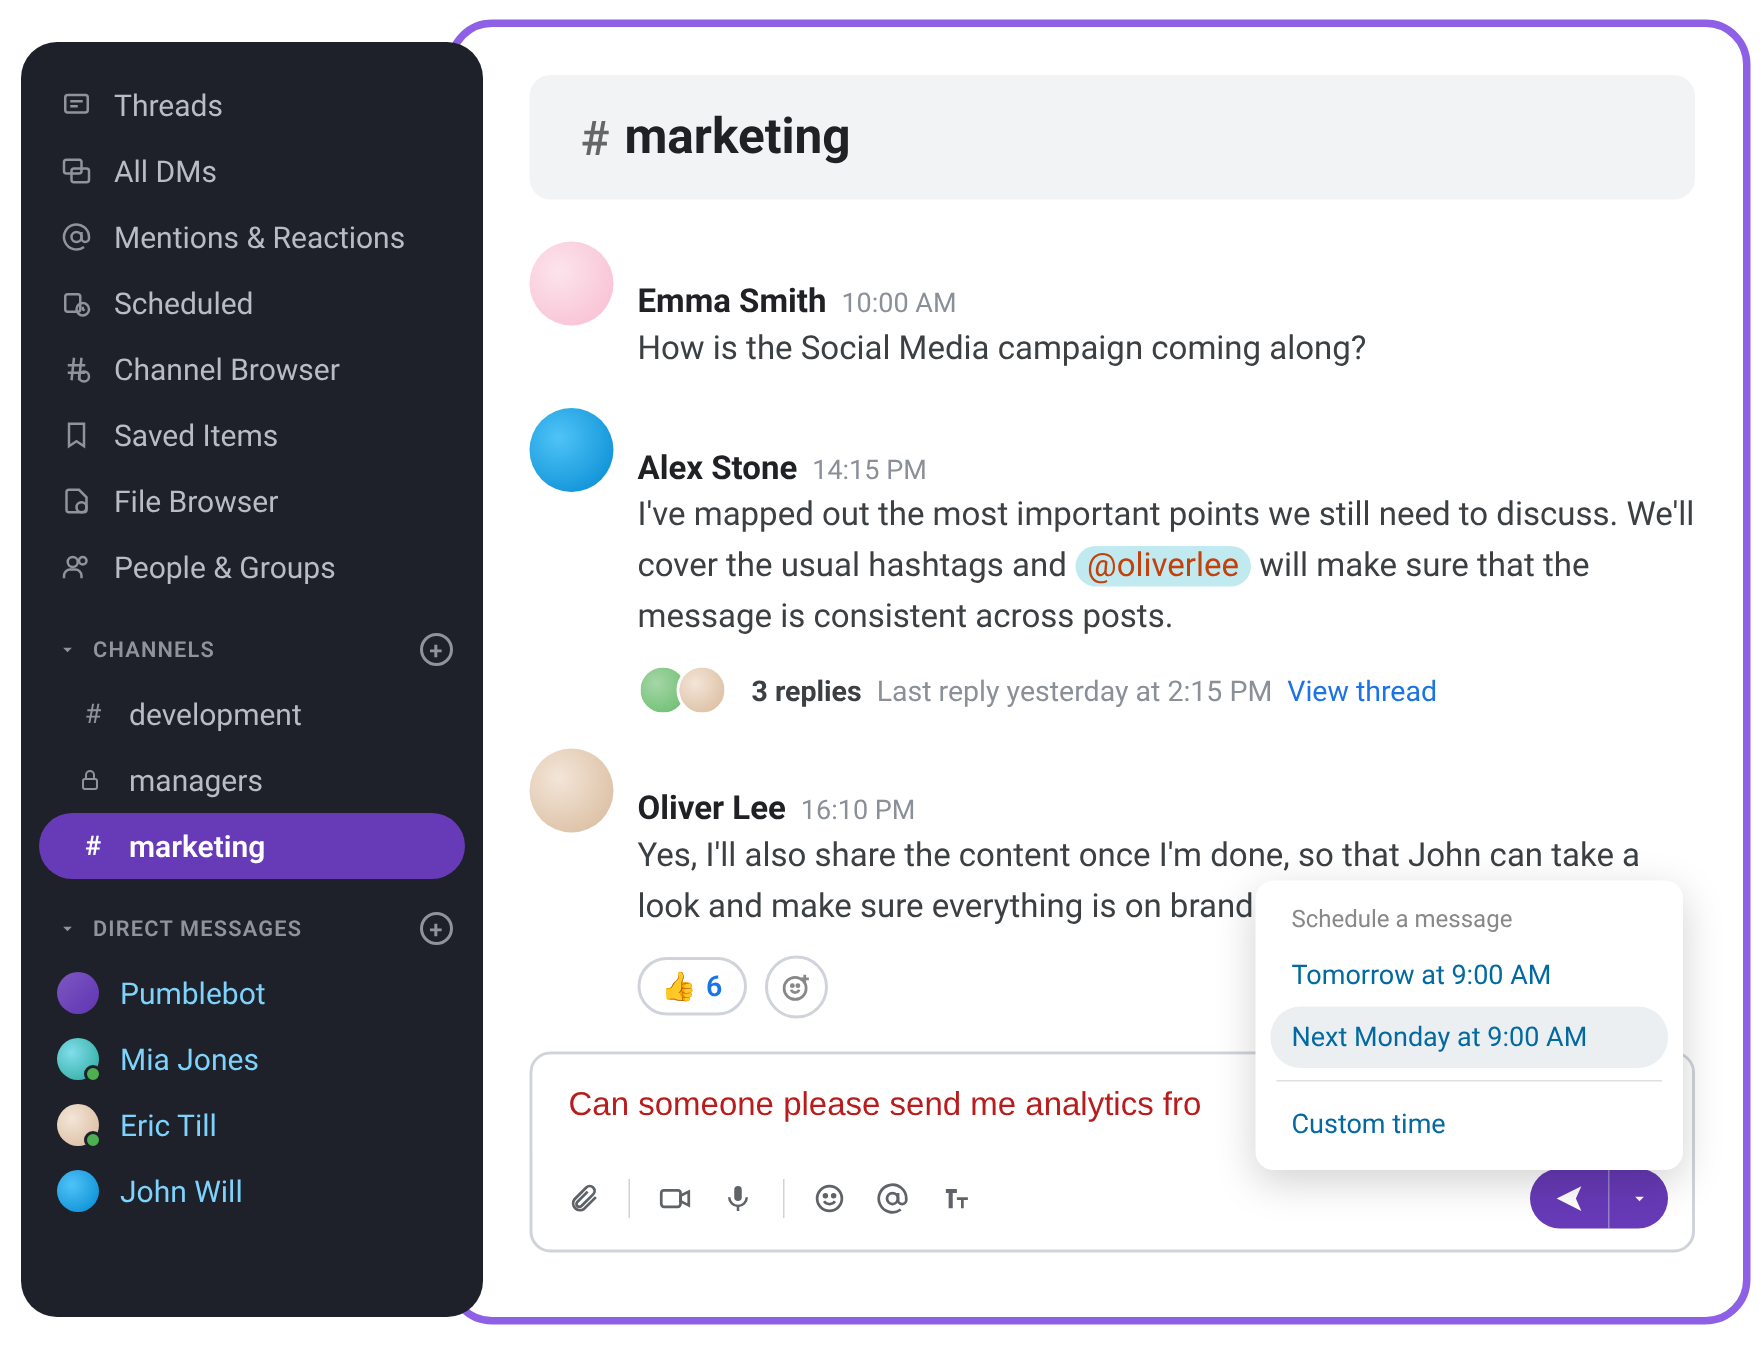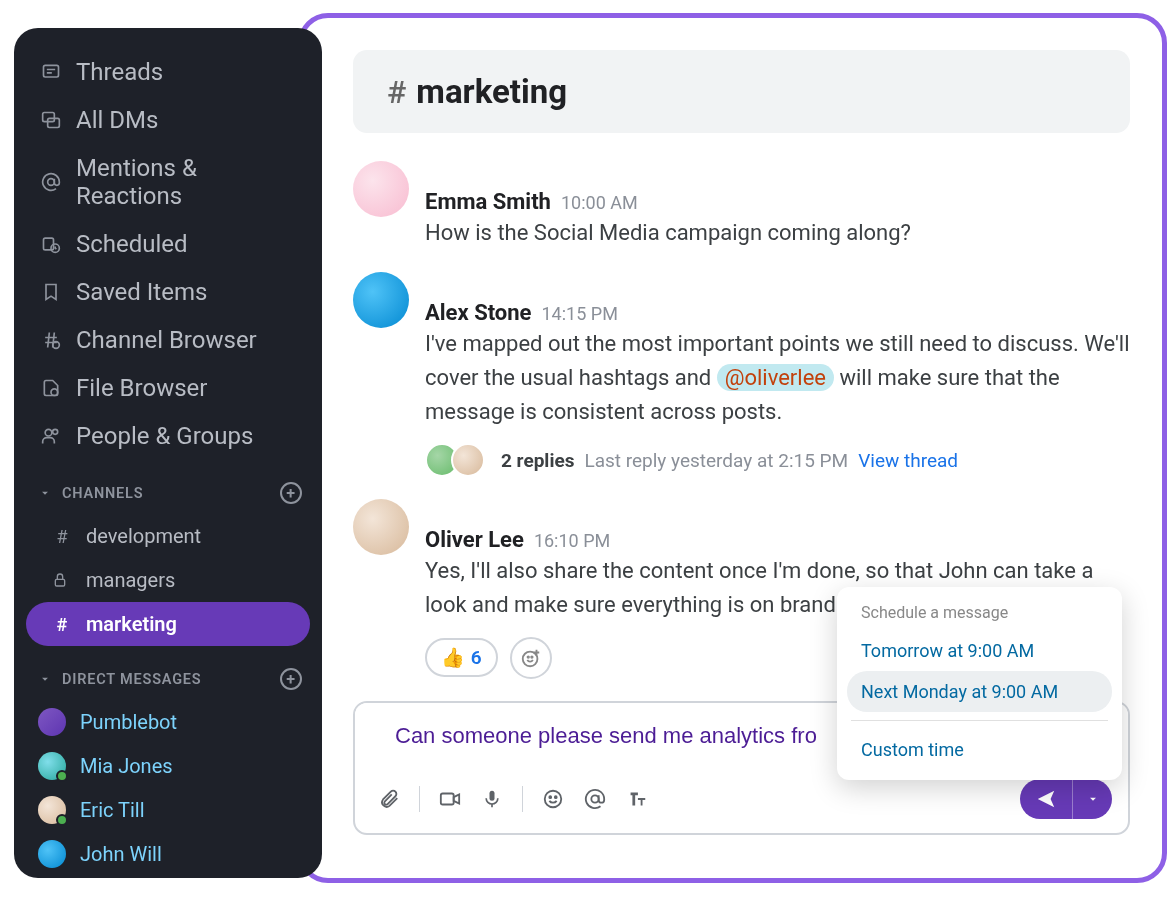--- a/index.html
+++ b/index.html
@@ -32,21 +32,21 @@
   border-radius: 24px;
   padding: 20px 0 28px 0;
   overflow: hidden;
 }
 .side-item {
   display: flex;
   align-items: center;
   gap: 14px;
   padding: 10px 18px 10px 26px;
   color: #b8bcc4;
-  font-size: 24px;
+  font-size: 20px;
   cursor: pointer;
 }
 .side-item .icon { width: 22px; height: 22px; color: #8e939d; flex-shrink:0; display:flex; align-items:center; justify-content:center; }
 .section-header {
   display: flex;
   align-items: center;
   justify-content: space-between;
   padding: 22px 20px 10px 24px;
   color: #8e939d;
   font-size: 14.5px;
@@ -117,23 +117,23 @@
 .composer {
   margin-top:22px;
   border:2px solid #d0d4da;
   border-radius:14px;
   overflow:hidden;
 }
 .composer-input {
   width:100%;
   border:none;
   outline:none;
-  padding:20px 40px;
+  padding:20px 24px;
   font-size:22px;
-  color:#4c1d95;
+  color:#b91c1c;
 }
 .composer-input::placeholder { color:#9aa0a6; }
 .composer-toolbar {
   display:flex;
   align-items:center;
   padding:10px 16px 14px 16px;
   gap:6px;
 }
 .tool-btn { width:36px; height:36px; display:flex; align-items:center; justify-content:center; color:#5f6368; cursor:pointer; border-radius:6px; }
 .tool-sep { width:1px; height:26px; background:#d0d4da; margin:0 6px; }
@@ -198,21 +198,21 @@
       <div class="msg-text">
         <span>I've mapped out the most important points we still need to discuss.  We'll cover the usual hashtags and </span>
         <span class="mention">@oliverlee</span>
         <span> will make sure that the message is consistent across posts.</span>
       </div>
       <div class="thread-row">
         <div class="thread-avs">
           <div class="thread-av av-green"></div>
           <div class="thread-av av-brown"></div>
         </div>
-        <span class="thread-replies">2 replies</span>
+        <span class="thread-replies">3 replies</span>
         <span class="thread-meta">Last reply yesterday at 2:15 PM</span>
         <span class="thread-link">View thread</span>
       </div>
     </div>
   </div>
 
   <div class="message">
     <div class="msg-avatar av-brown"></div>
     <div class="msg-body">
       <div class="msg-head">
@@ -342,33 +342,33 @@
           <rect x="3" y="5" width="12" height="14" rx="2"></rect>
           <circle cx="17" cy="17" r="5"></circle>
           <path d="M17 15v2l1.5 1"></path>
         </svg>
       </span>
     <span>Scheduled</span>
   </div>
   <div class="side-item">
     <span class="icon">
         <svg width="20" height="20" viewBox="0 0 24 24" fill="none" stroke="currentColor" stroke-width="2">
-          <path d="M6 3h12v18l-6-4-6 4z"></path>
-        </svg>
-      </span>
-    <span>Saved Items</span>
-  </div>
-  <div class="side-item">
-    <span class="icon">
-        <svg width="20" height="20" viewBox="0 0 24 24" fill="none" stroke="currentColor" stroke-width="2">
           <path d="M5 9h14M5 15h14M10 3L8 21M16 3l-2 18"></path>
           <circle cx="18" cy="18" r="4"></circle>
         </svg>
       </span>
     <span>Channel Browser</span>
+  </div>
+  <div class="side-item">
+    <span class="icon">
+        <svg width="20" height="20" viewBox="0 0 24 24" fill="none" stroke="currentColor" stroke-width="2">
+          <path d="M6 3h12v18l-6-4-6 4z"></path>
+        </svg>
+      </span>
+    <span>Saved Items</span>
   </div>
   <div class="side-item">
     <span class="icon">
         <svg width="20" height="20" viewBox="0 0 24 24" fill="none" stroke="currentColor" stroke-width="2">
           <path d="M14 3H6a2 2 0 00-2 2v14a2 2 0 002 2h12a2 2 0 002-2V9l-6-6z"></path>
           <circle cx="16" cy="17" r="4"></circle>
         </svg>
       </span>
     <span>File Browser</span>
   </div>

